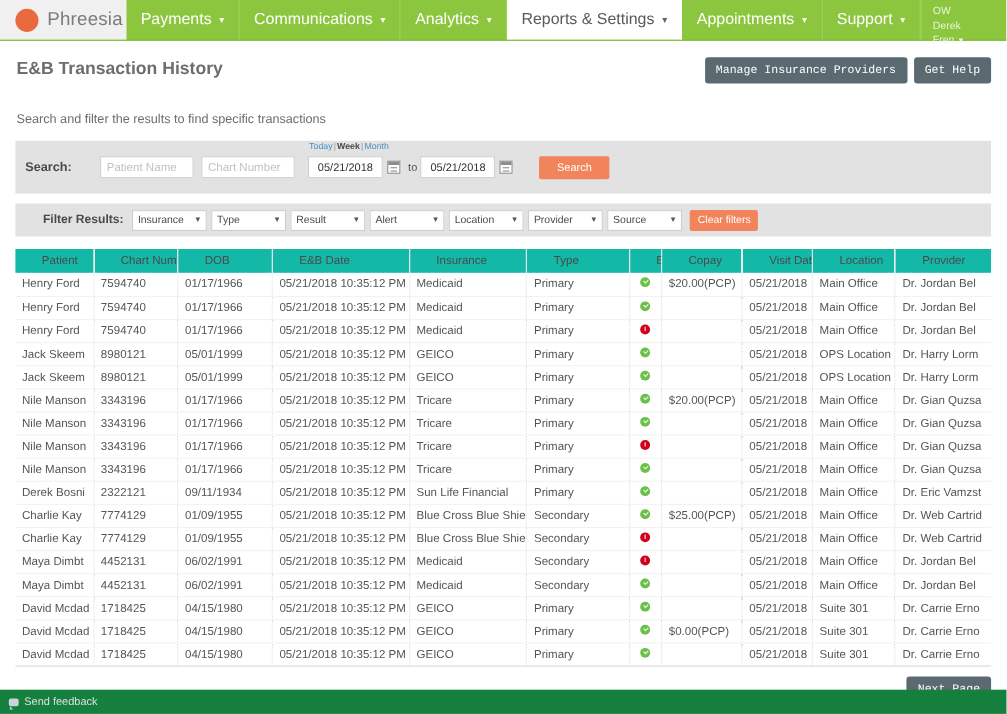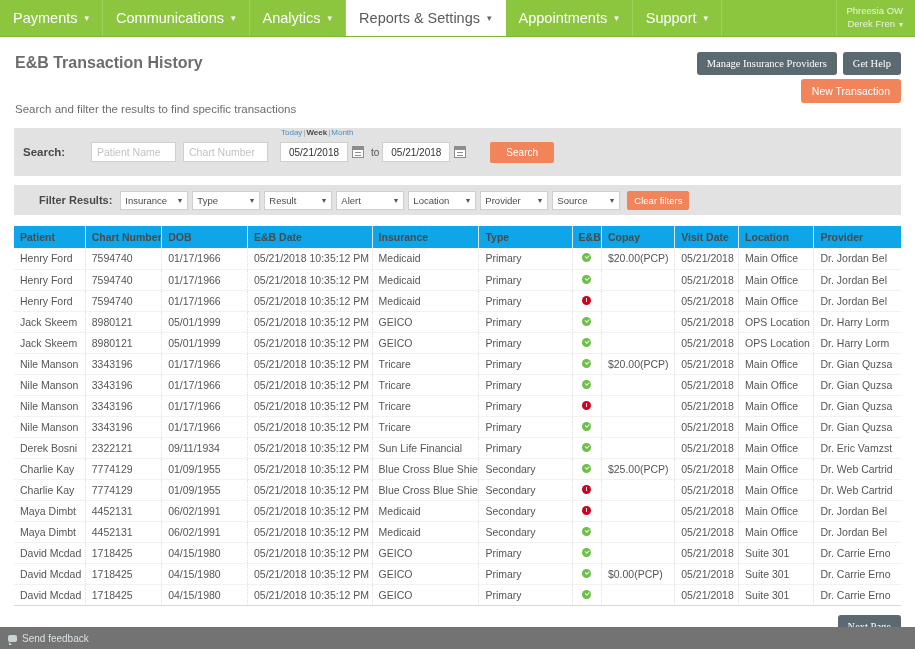--- a/index.html
+++ b/index.html
@@ -91,21 +91,21 @@
     gap: 6px;
   }
   .btn-slate {
     background: #5a6a70;
     color: #ffffff;
     font-size: 10.5px;
     padding: 6px 10px;
     border: none;
     border-radius: 3px;
     cursor: pointer;
-    font-family: Liberation Serif, serif;
+    font-family: Liberation Mono, monospace;
     white-space: nowrap;
   }
   .btn-orange {
     background: #f2845c;
     color: #ffffff;
     font-size: 10.5px;
     padding: 6px 11px;
     border: none;
     border-radius: 3px;
     cursor: pointer;
@@ -252,26 +252,26 @@
     border-radius: 2px;
     cursor: pointer;
     font-family: inherit;
     margin-left: 3px;
   }
 
   
   .table-wrap { margin: 11px 14px 0 14px; }
   table { border-collapse: collapse; width: 100%; table-layout: fixed; }
   thead th {
-    background: #0ea5e9;
+    background: #14b8a6;
     color: #4a4a4a;
     font-size: 10.5px;
-    font-weight: bold;
+    font-weight: normal;
     text-align: left;
-    padding: 5px 6px;
+    padding: 5px 24px;
     border-right: 1px solid #e2e2e2;
     white-space: nowrap;
     overflow: hidden;
   }
   thead th:last-child { border-right: none; }
   tbody td {
     font-size: 10.5px;
     color: #555;
     padding: 4px 6px;
     border-right: 1px dotted #e0e0e0;
@@ -311,21 +311,21 @@
   
   .next-wrap {
     margin: 9px 14px 0 14px;
     display: flex;
     justify-content: flex-end;
   }
   .footer-bar {
     position: absolute;
     bottom: 0; left: 0; right: 0;
     height: 22px;
-    background: #737373;
+    background: #15803d;
     display: flex;
     align-items: center;
     padding-left: 8px;
     gap: 5px;
   }
   .feedback-ico {
     width: 9px; height: 7px;
     background: #c9d4d8;
     border-radius: 2px;
     position: relative;
@@ -337,20 +337,24 @@
     left: 1px; bottom: -3px;
     border-left: 3px solid #c9d4d8;
     border-top: 3px solid transparent;
   }
   .feedback-text { font-size: 10px; color: #d8e0e3; cursor: pointer; }
 </style>
 </head>
 <body>
 
 <div class="topnav">
+  <div class="brand">
+    <span class="brand-dot"></span>
+    <span class="brand-name">Phreesia</span>
+  </div>
   <div class="nav-item">
     <span>Payments</span>
     <span class="caret">▾</span>
   </div>
   <div class="nav-item">
     <span>Communications</span>
     <span class="caret">▾</span>
   </div>
   <div class="nav-item">
     <span>Analytics</span>
@@ -375,23 +379,20 @@
       <span>Derek Fren</span><span class="caret">▾</span>
     </span>
   </div>
 </div>
 
 <div class="page-head">
   <h1 class="page-title">E&amp;B Transaction History</h1>
   <div class="head-btns">
     <button class="btn-slate">Manage Insurance Providers</button>
     <button class="btn-slate">Get Help</button>
-  </div>
-  <div class="head-btn2">
-    <button class="btn-orange">New Transaction</button>
   </div>
 </div>
 <div class="subtitle">Search and filter the results to find specific transactions</div>
 
 <div class="search-panel">
   <span class="search-label">Search:</span>
   <input class="txt-input" type="text" placeholder="Patient Name" style="">
   <input class="txt-input" type="text" placeholder="Chart Number" style="">
   <div class="date-group">
     <div class="quick-links">

